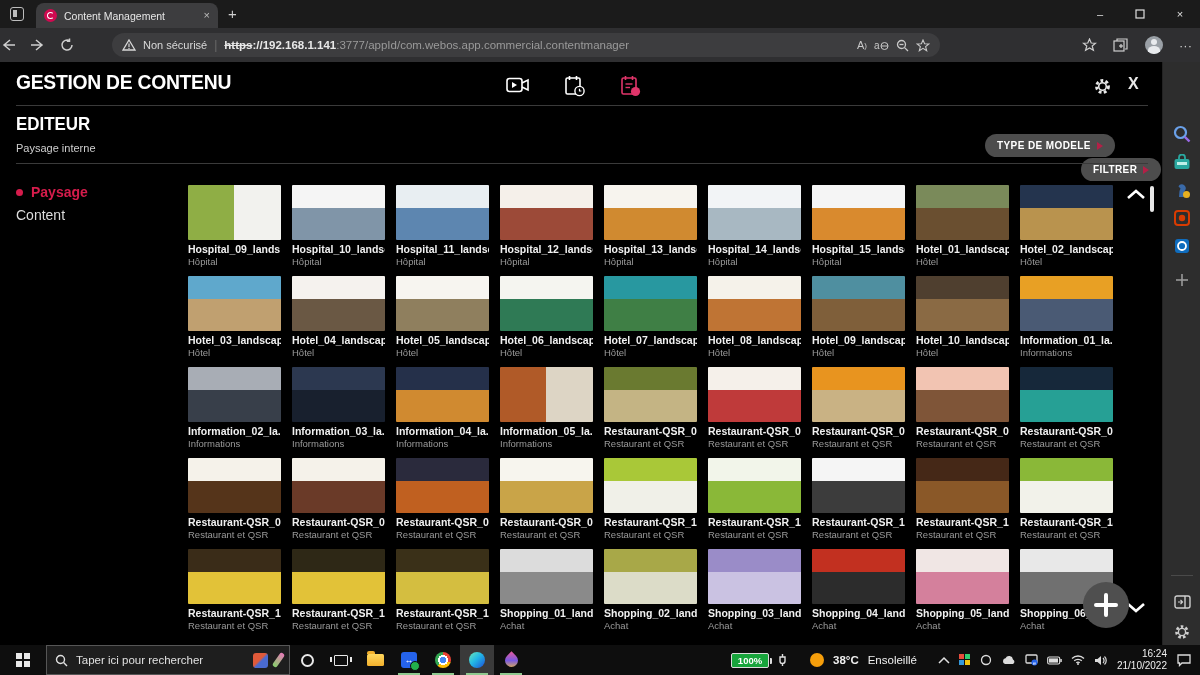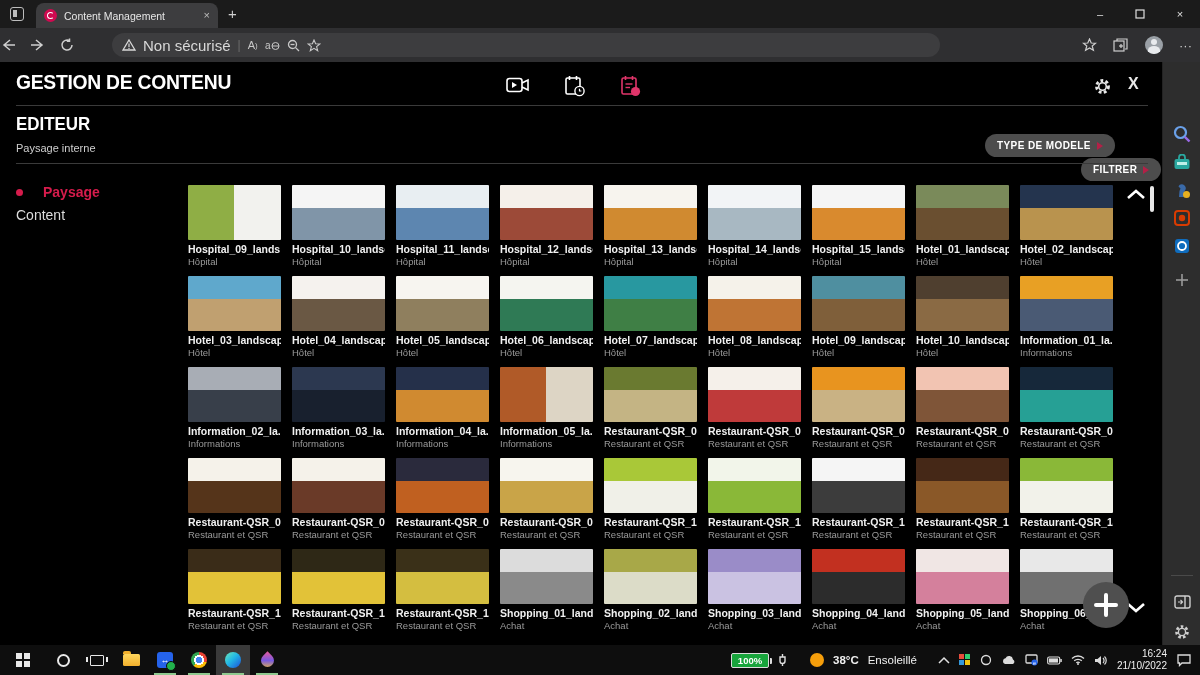--- a/index.html
+++ b/index.html
@@ -17,21 +17,21 @@
   #tab-title { color:#e6e6e6; font-size:10.5px; flex:1 1 auto; white-space:nowrap; overflow:hidden; }
   .tab-close { color:#bdbdbd; font-size:11px; line-height:11px; }
   #new-tab-btn { position:absolute; left:228px; top:6px; color:#cfcfcf; font-size:15px; line-height:15px; }
   #win-controls { position:absolute; right:0; top:0; height:28px; display:flex; }
   #win-controls .wc { width:40px; height:28px; display:flex; align-items:center; justify-content:center; color:#e0e0e0; font-size:11px; }
 
   #toolbar { position:absolute; top:28px; left:0; width:1200px; height:34px; background:#2f2f31; display:flex; align-items:center; }
   .navbtn { width:30px; text-align:center; color:#cfcfcf; }
   #url-pill { position:absolute; left:112px; top:5px; width:828px; height:24px; background:#3d3d3f; border-radius:12px;
     display:flex; align-items:center; padding:0 10px; gap:7px; }
-  .sec-label { color:#d8d8d8; font-size:15px; white-space:nowrap; }
+  .sec-label { color:#d8d8d8; font-size:11px; white-space:nowrap; }
   .url-div { color:#6a6a6a; font-size:12px; }
   #url-text { font-size:11.5px; white-space:nowrap; overflow:hidden; flex:1 1 auto; color:#9a9a9a; }
   #url-text .scheme { color:#e8e8e8; font-weight:bold; text-decoration:line-through; }
   #url-text .host { color:#e8e8e8; font-weight:bold; }
   .pill-icon { color:#c8c8c8; font-size:11px; flex:0 0 auto; display:flex; align-items:center;}
   .tb-icon { color:#cfcfcf; font-size:13px; }
   #avatar { width:18px; height:18px; border-radius:50%; background:#9aa0a6; position:relative; overflow:hidden;}
   #avatar::before{content:""; position:absolute; left:6px; top:3px; width:6px; height:6px; border-radius:50%; background:#e8eaed;}
   #avatar::after{content:""; position:absolute; left:3px; top:10px; width:12px; height:8px; border-radius:50% 50% 0 0; background:#e8eaed;}
 
@@ -48,21 +48,21 @@
   #app-close { position:absolute; left:1128px; top:13px; color:#e8e8e8; font-size:16px; font-weight:700; }
   .hdiv { position:absolute; left:16px; width:1132px; border-top:1px solid #3a3a3a; }
   #editor-title { position:absolute; left:16px; top:52px; color:#fff; font-size:18px; font-weight:700; transform:scaleX(.94); transform-origin:left;}
   #editor-sub { position:absolute; left:16px; top:80px; color:#cfcfcf; font-size:11px; }
   .pill-btn { position:absolute; top:72px; height:23px; background:#4d4d4d; border-radius:12px; color:#fff;
     font-size:10px; font-weight:700; letter-spacing:.4px; display:flex; align-items:center; gap:6px; padding:0 12px; }
   .pill-btn .arrow { width:0; height:0; border-top:4px solid transparent; border-bottom:4px solid transparent; border-left:6px solid #b32047; }
   #btn-template-type { left:985px; }
   #btn-filter { left:1081px;margin-top:24px; }
 
-  #nav-paysage { position:absolute; left:16px; top:122px; font-size:14px; font-weight:700; display:flex; align-items:center; gap:20px; }
+  #nav-paysage { position:absolute; left:16px; top:122px; font-size:14px; font-weight:700; display:flex; align-items:center; gap:8px; }
   #nav-portrait { position:absolute; left:16px; top:145px; font-size:14px; color:#dcdcdc; }
   .dot { width:7px; height:7px; border-radius:50%; display:inline-block; }
 
   #template-grid { position:absolute; left:188px; top:123px; display:grid;
     grid-template-columns:repeat(9,93px); column-gap:11px; row-gap:9px; }
   .card { width:93px; }
   .thumb { width:93px; height:55px; border-radius:1px; }
   .cname { margin-top:3px; color:#f0f0f0; font-size:10.5px; font-weight:700; white-space:nowrap; overflow:hidden; }
   .ccat { color:#9a9a9a; font-size:9.5px; margin-top:1px; white-space:nowrap; }
 
@@ -153,20 +153,23 @@
   <div id="url-pill">
     <span>
       <svg width="14" height="12">
           <path d="M7 1 L13 11 H1 Z" fill="none" stroke="#d8d8d8" stroke-width="1.3"></path>
           <rect x="6.4" y="4.5" width="1.2" height="3.5" fill="#d8d8d8"></rect>
           <rect x="6.4" y="8.8" width="1.2" height="1.2" fill="#d8d8d8"></rect>
         </svg>
     </span>
     <span class="sec-label">Non sécurisé</span>
     <span class="url-div">|</span>
+    <span id="url-text">
+      <span class="scheme">https</span><span class="host">://192.168.1.141</span><span>:3777/appId/com.webos.app.commercial.contentmanager</span>
+    </span>
     <span class="pill-icon">A<span style="font-size:8px;">)</span></span>
     <span class="pill-icon">
       <svg width="15" height="13">
           <text x="0" y="10" font-size="10" fill="#c8c8c8">a</text>
           <circle cx="10.5" cy="7" r="3.5" fill="none" stroke="#c8c8c8" stroke-width="1"></circle>
           <line x1="7" y1="7" x2="14" y2="7" stroke="#c8c8c8" stroke-width="1"></line>
         </svg>
     </span>
     <span class="pill-icon">
       <svg width="13" height="13">
@@ -562,20 +565,29 @@
 
 <div id="taskbar">
   <div id="start-btn">
     <span class="win-logo">
         <span></span>
         <span></span>
         <span></span>
         <span></span>
       </span>
   </div>
+  <div id="task-search">
+    <svg width="13" height="13">
+        <circle cx="5.5" cy="5.5" r="4" fill="none" stroke="#e0e0e0" stroke-width="1.4"></circle>
+        <line x1="8.6" y1="8.6" x2="12" y2="12" stroke="#e0e0e0" stroke-width="1.4"></line>
+      </svg>
+    <span class="ph">Taper ici pour rechercher</span>
+    <span class="deco1"></span>
+    <span class="deco2"></span>
+  </div>
   <div class="tb-app">
       <span id="cortana-icon"></span>
     </div>
   <div class="tb-app">
       <span class="taskview-icon"></span>
     </div>
   <div class="tb-app">
       <span class="folder-icon"></span>
     </div>
   <div class="tb-app running">

